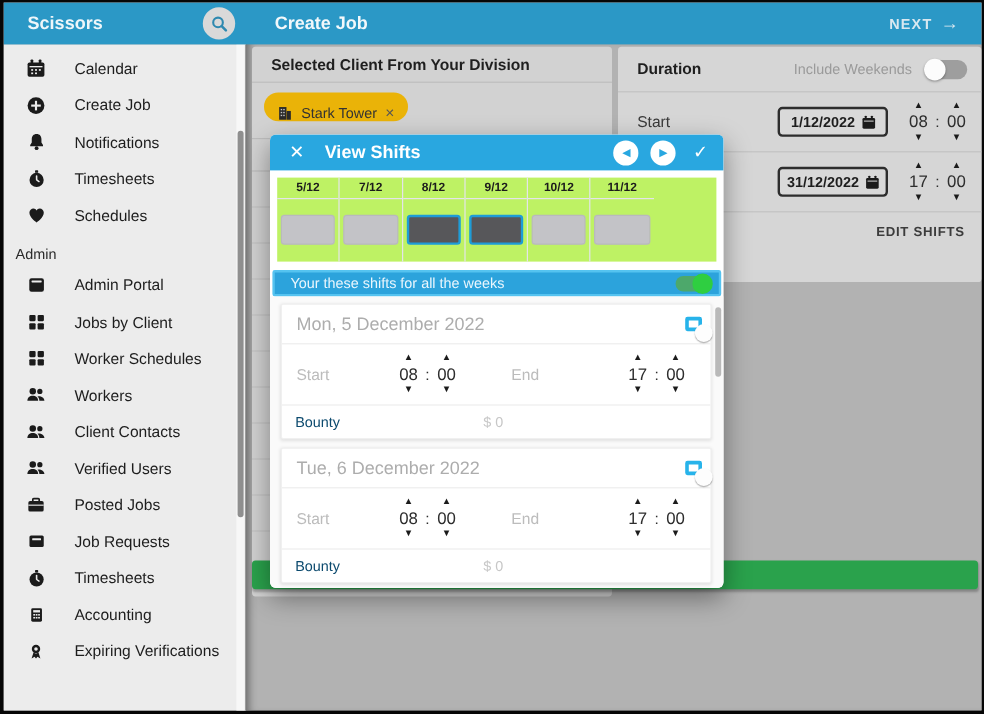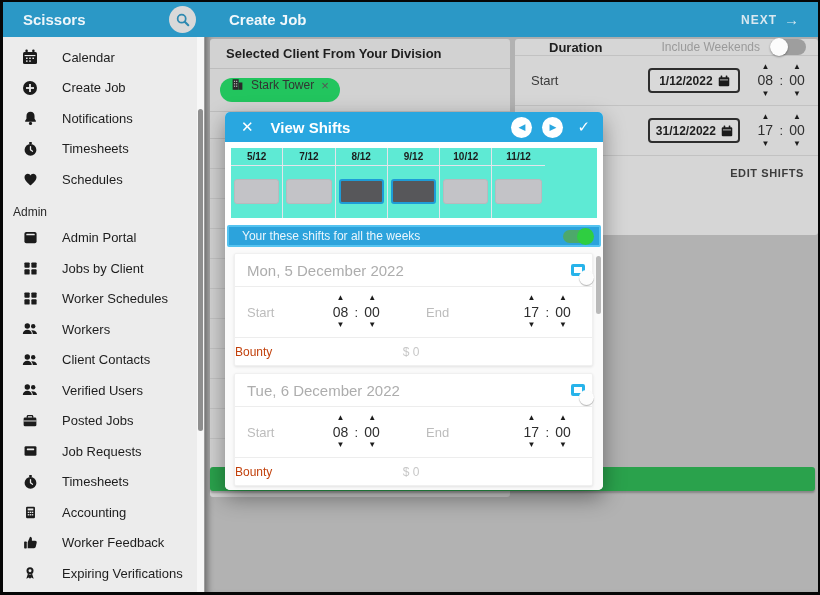--- a/index.html
+++ b/index.html
@@ -34,31 +34,31 @@
 
   
   .content { position:absolute; left:202px; top:35px; right:0; bottom:0; background:#b2b2b2;
              box-shadow: inset 7px 0 7px -5px rgba(0,0,0,.45); }
 
   .client-card { position:absolute; left:5px; top:2px; width:300px; height:458px; background:#d2d2d2;
                  border-radius:3px; overflow:hidden; }
   .cc-title { height:30px; line-height:30px; padding-left:16px; font-size:13px; font-weight:bold;
               color:#1f1f1f; border-bottom:1px solid #bdbdbd; }
   .chip-row { padding:8px 10px 9px; border-bottom:1px solid #bdbdbd; }
-  .chip { display:inline-flex; align-items:flex-start; gap:7px; background:#22c55e; border-radius:13px;
+  .chip { display:inline-flex; align-items:flex-end; gap:7px; background:#eab308; border-radius:13px;
           height:24px; padding:0 11px; cursor:pointer; }
   .chip-lbl { font-size:12px; color:#333; }
   .chip-x { font-size:13px; color:#555; cursor:pointer; }
   .cc-sub { height:27px; line-height:27px; padding-left:16px; font-size:13px; font-weight:bold;
             color:#1f1f1f; border-bottom:1px solid #bdbdbd; }
   .cc-row { height:30px; border-bottom:1px solid #c3c3c3; }
 
   .duration-panel { position:absolute; left:310px; top:2px; width:303px; height:196px; background:#d6d6d6;
                     border-radius:3px; }
-  .dp-head { height:17px; display:flex; align-items:center; border-bottom:1px solid #c2c2c2; padding:0 12px 0 34px; }
+  .dp-head { height:38px; display:flex; align-items:center; border-bottom:1px solid #c2c2c2; padding:0 12px 0 16px; }
   .dp-title { font-size:13px; font-weight:bold; color:#1f1f1f; }
   .dp-iw { margin-left:auto; font-size:12px; color:#9a9a9a; margin-right:10px; }
   .toggle-off { position:relative; width:36px; height:16px; border-radius:8px; background:#9e9e9e; cursor:pointer; }
   .toggle-off .knob { position:absolute; left:0px; top:-1px; width:18px; height:18px; border-radius:50%;
                       background:#fcfcfc; box-shadow:0 1px 2px rgba(0,0,0,.35); }
   .dp-row { height:50px; display:flex; align-items:center; border-bottom:1px solid #c2c2c2; padding:0 10px 0 16px; }
   .dp-lbl { font-size:13px; color:#3a3a3a; width:40px; }
   .date-btn { margin-left:auto; width:92px; height:25px; border:2px solid #2d2d2d; border-radius:4px;
               background:#d9d9d9; display:flex; align-items:center; justify-content:center; gap:5px;
               font-size:12px; font-weight:bold; color:#1e1e1e; cursor:pointer; }
@@ -83,21 +83,21 @@
            display:flex; flex-direction:column; }
   .m-head { height:30px; background:#29a7e0; display:flex; align-items:center; flex:none; }
   .m-close { color:#fff; font-size:15px; margin-left:16px; cursor:pointer; }
   .m-title { color:#fff; font-size:15px; font-weight:bold; margin-left:17px; }
   .nav-circ { width:21px; height:21px; border-radius:50%; background:#fff; color:#29a7e0;
               display:flex; align-items:center; justify-content:center; font-size:9px; cursor:pointer; }
   .m-prev { margin-left:auto; }
   .m-next { margin-left:10px; }
   .m-check { color:#fff; font-size:15px; margin:0 13px 0 14px; cursor:pointer; }
 
-  .week { margin:6px 6px 0; background:#5eead4; display:grid; grid-template-columns:repeat(7,1fr); flex:none; }
+  .week { margin:6px 6px 0; background:#bef264; display:grid; grid-template-columns:repeat(7,1fr); flex:none; }
   .day { border-right:1px solid #e4e4ea; }
   .day:last-child { border-right:none; }
   .day-label { height:18px; display:flex; align-items:center; justify-content:center; font-size:10px;
                font-weight:bold; color:#1c1c1c; border-bottom:1px solid #e4e4ea; }
   .cell-area { height:52px; padding-top:13px; }
   .cell { height:25px; margin:0 3px; border-radius:3px; background:#c3c3c7; border:1px solid #b9b9bd; cursor:pointer; }
   .cell.selected { background:#57575a; border:2px solid #1e9cd7; }
 
   .copy-bar { margin:7px 2px 0; height:22px; background:#2ca3dc; border:2px solid #55c3f0; border-radius:2px;
               display:flex; align-items:center; flex:none; }
@@ -116,21 +116,21 @@
   .c-toggle { position:relative; width:34px; height:15px; border-radius:8px; background:#9f9f9f; cursor:pointer; }
   .c-toggle .knob { position:absolute; left:1px; top:0px; width:15px; height:15px; border-radius:50%;
                     background:#fdfdfd; box-shadow:0 1px 1px rgba(0,0,0,.3); }
   .c-time { height:51px; display:flex; align-items:center; border-bottom:1px solid #ededed; }
   .t-lbl { font-size:13px; color:#bcbcbc; }
   .t-start { margin-left:12px; }
   .spin.m1 { margin-left:55px; }
   .t-end { margin-left:43px; }
   .spin.m2 { margin-left:auto; margin-right:18px; }
   .c-bounty { position:relative; height:27px; display:flex; align-items:center; cursor:text; }
-  .b-lbl { font-size:12px; color:#c2410c; margin-left:0; }
+  .b-lbl { font-size:12px; color:#0c4a6e; margin-left:11px; }
   .b-val { position:absolute; left:47%; font-size:12px; color:#c7c7c7; }
   .m-scroll-thumb { position:absolute; right:2px; top:9px; width:5px; height:58px; background:#b9b9b9;
                     border-radius:3px; cursor:pointer; }
 
   svg { display:block; }
 </style>
 </head>
 <body>
 
 <div class="screen">
@@ -311,29 +311,20 @@
             <rect x="4.5" y="3" width="7" height="2.4" fill="#ececec"></rect>
             <rect x="4.6" y="7" width="1.8" height="1.6" fill="#ececec"></rect>
             <rect x="7.1" y="7" width="1.8" height="1.6" fill="#ececec"></rect>
             <rect x="9.6" y="7" width="1.8" height="1.6" fill="#ececec"></rect>
             <rect x="4.6" y="10" width="1.8" height="1.6" fill="#ececec"></rect>
             <rect x="7.1" y="10" width="1.8" height="1.6" fill="#ececec"></rect>
             <rect x="9.6" y="10" width="1.8" height="1.6" fill="#ececec"></rect>
           </svg>
         </span>
       <span class="s-lbl">Accounting</span>
-    </div>
-    <div class="side-item">
-      <span class="s-ico">
-          <svg width="15" height="15" viewBox="0 0 16 16" fill="#1b1b1b">
-            <rect x="1.2" y="7" width="2.8" height="7.5" rx="0.8"></rect>
-            <path d="M5 14V7.6l2.5-5.8c1.1 0 2 .9 2 2v2.4h3.5c1.1 0 1.9 1 1.6 2.1l-1 4.3c-.2.8-.9 1.4-1.8 1.4H5z"></path>
-          </svg>
-        </span>
-      <span class="s-lbl">Worker Feedback</span>
     </div>
     <div class="side-item">
       <span class="s-ico">
           <svg width="14" height="16" viewBox="0 0 16 16" fill="#1b1b1b">
             <circle cx="8" cy="5.5" r="4"></circle>
             <circle cx="8" cy="5.5" r="1.7" fill="#ececec"></circle>
             <path d="M5.6 8.8 3.8 14.5l2.8-1.5 1.4 1.5 1.4-1.5 2.8 1.5-1.8-5.7-2.4 1.2z"></path>
           </svg>
         </span>
       <span class="s-lbl">Expiring Verifications</span>

